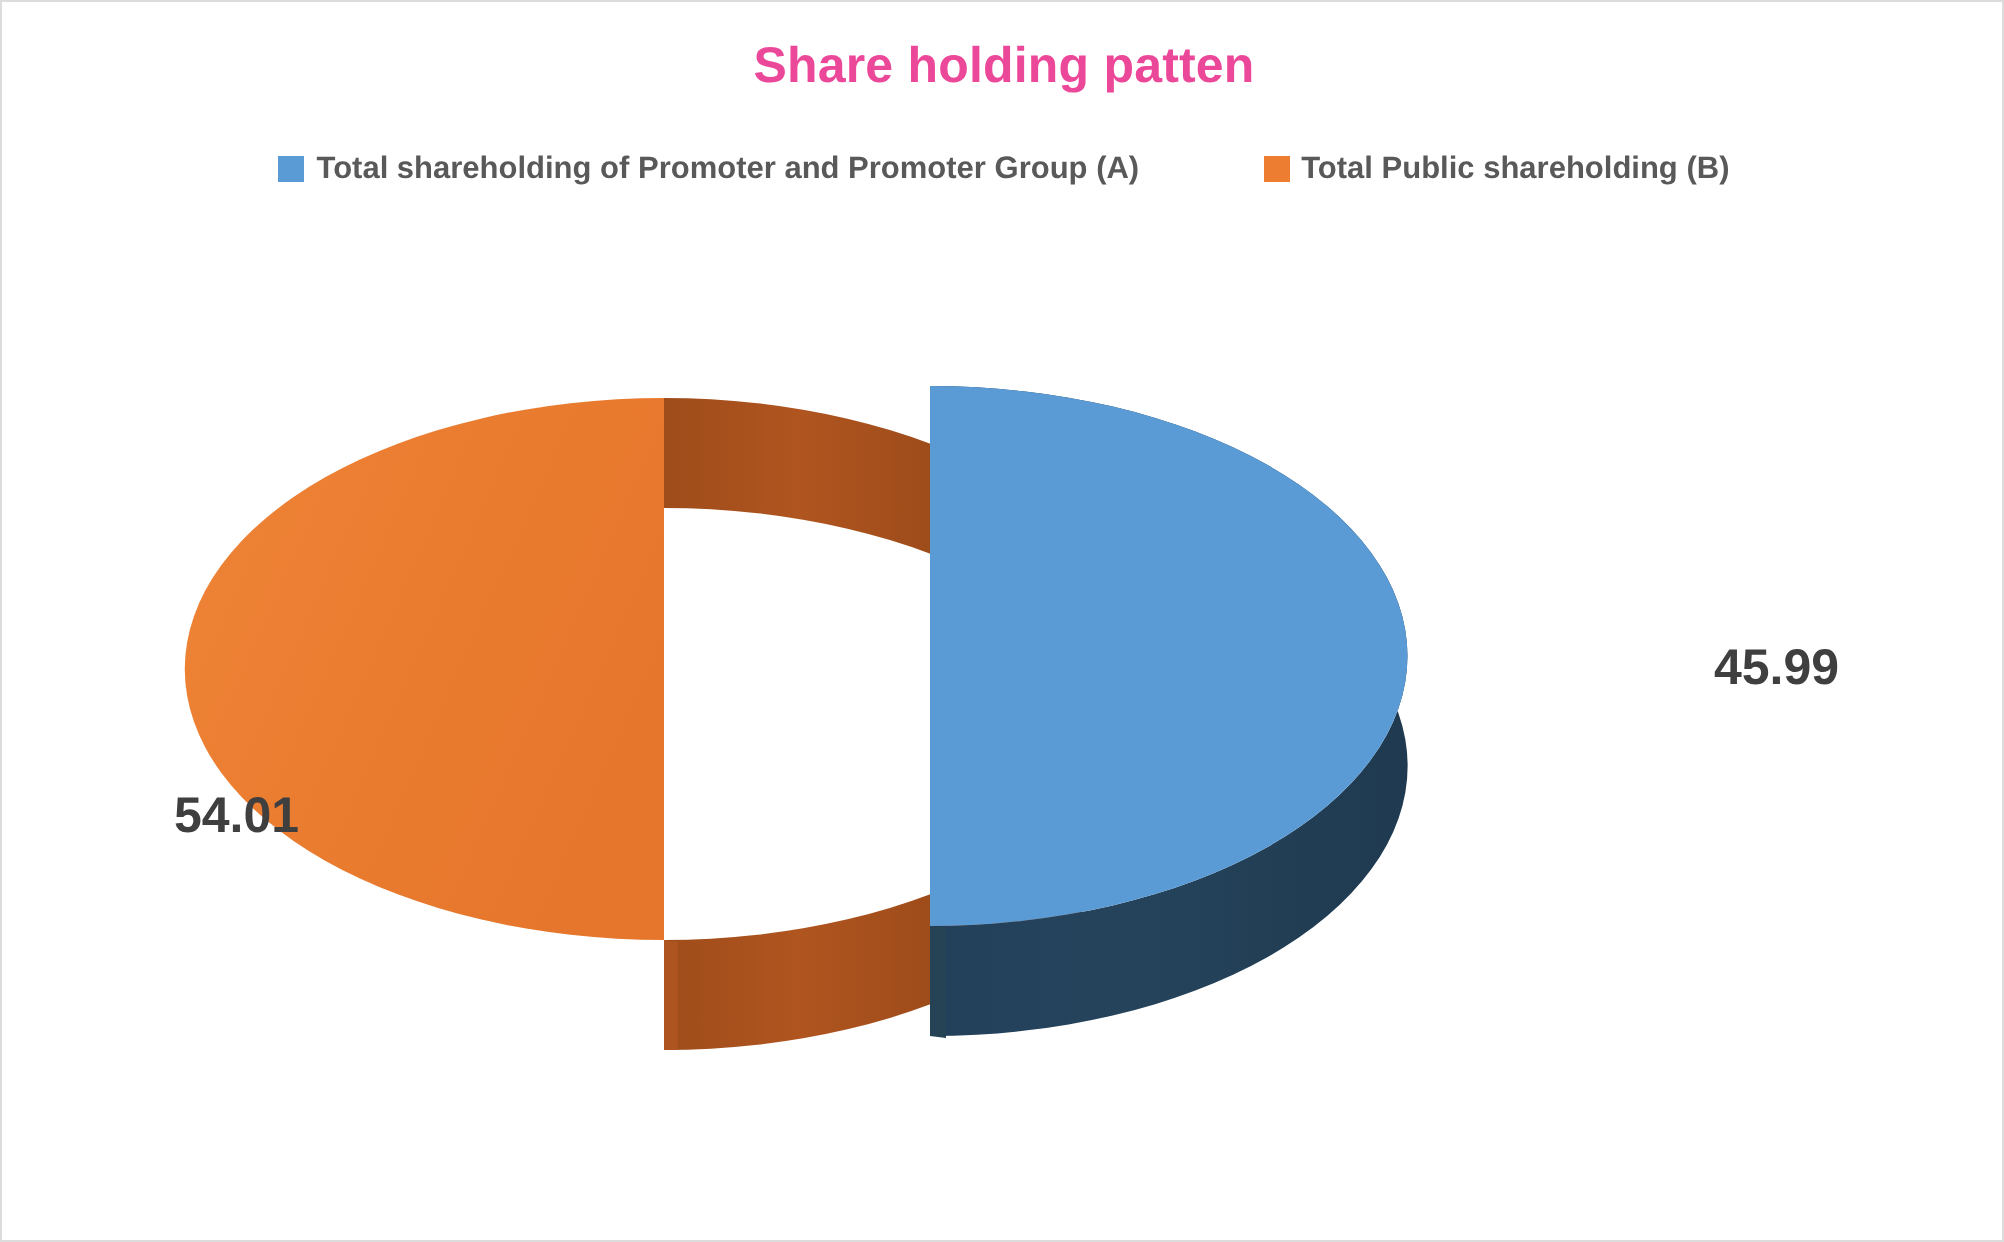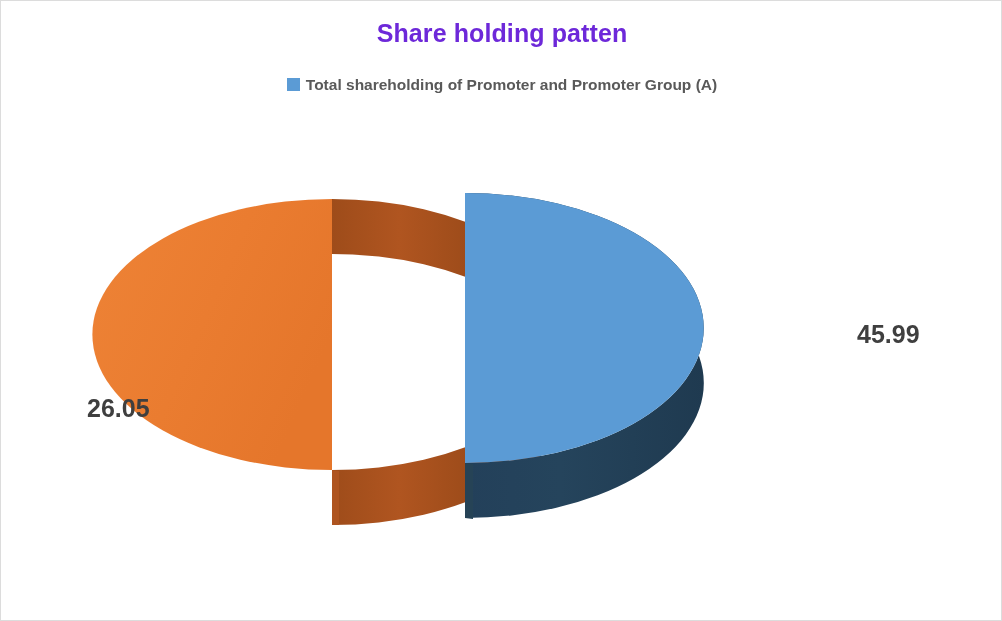--- a/index.html
+++ b/index.html
@@ -21,21 +21,21 @@
     overflow: hidden;
   }
   #chart-title {
     position: absolute;
     top: 18px;
     left: 0;
     width: 1002px;
     text-align: center;
     font-size: 25px;
     font-weight: bold;
-    color: #6d28d9;
+    color: #ec4899;
     letter-spacing: 0.1px;
   }
   #chart-legend {
     position: absolute;
     top: 76px;
     left: 0;
     width: 1002px;
     display: flex;
     flex-direction: row;
     justify-content: center;
@@ -93,20 +93,24 @@
 
   <div id="chart-title">Share holding patten</div>
 
   <div id="chart-legend">
 
     <div class="legend-entry">
       <span class="legend-swatch" style="background:#5B9BD5;"></span>
       <span class="legend-label">Total shareholding of Promoter and Promoter Group (A)</span>
     </div>
 
+    <div class="legend-entry">
+      <span class="legend-swatch" style="background:#ED7D31;"></span>
+      <span class="legend-label">Total Public shareholding (B)</span>
+    </div>
 
   </div>
 
   <svg id="pie-canvas" viewBox="0 0 1002 515">
     <defs>
       <linearGradient id="grad-orange-wall" x1="0" y1="0" x2="1" y2="0">
         <stop offset="0%" stop-color="#9E4C1A"></stop>
         <stop offset="28%" stop-color="#B05520"></stop>
         <stop offset="62%" stop-color="#9A4A19"></stop>
         <stop offset="100%" stop-color="#8C4416"></stop>
@@ -149,17 +153,17 @@
 
       <path fill="#223D54" d="M 464,88 L 464,358 L 464,413 L 464,143 Z"></path>
       <path fill="#264356" d="M 464,358 L 472,359 L 472,414 L 464,413 Z"></path>
 
       <path fill="#5B9BD5" d="M 464,88
                A 168,95 0 1 1 464,358
                Z"></path>
     </g>
   </svg>
 
-  <div class="data-label" id="label-public">26.05</div>
+  <div class="data-label" id="label-public">54.01</div>
 
   <div class="data-label" id="label-promoter">45.99</div>
 
 </div>
 
 </body></html>

